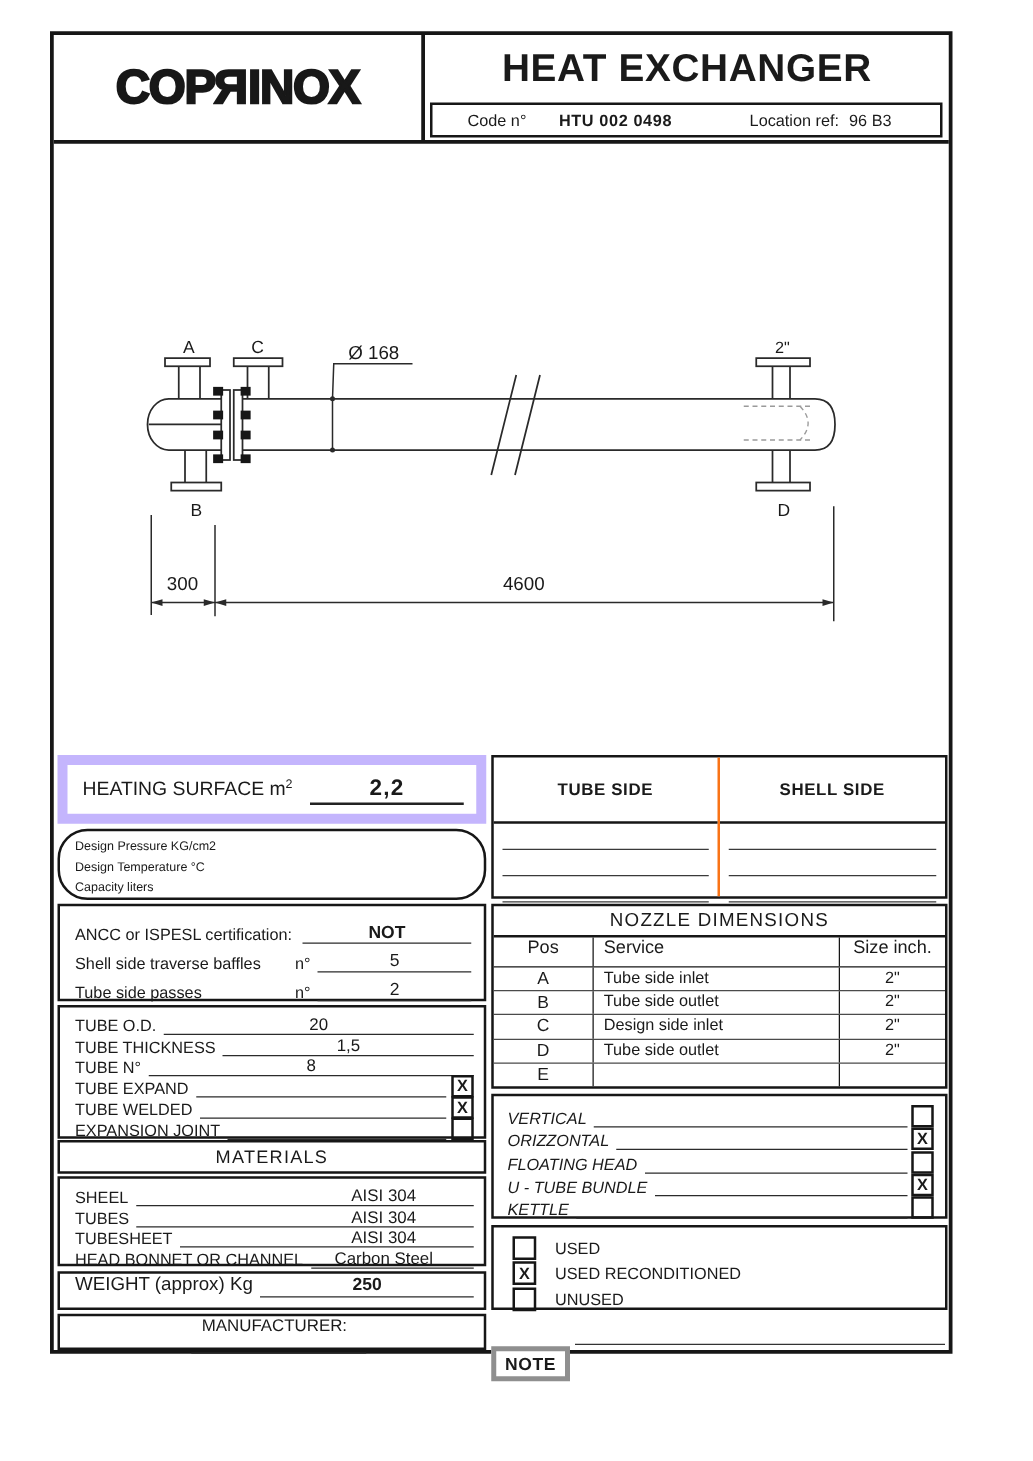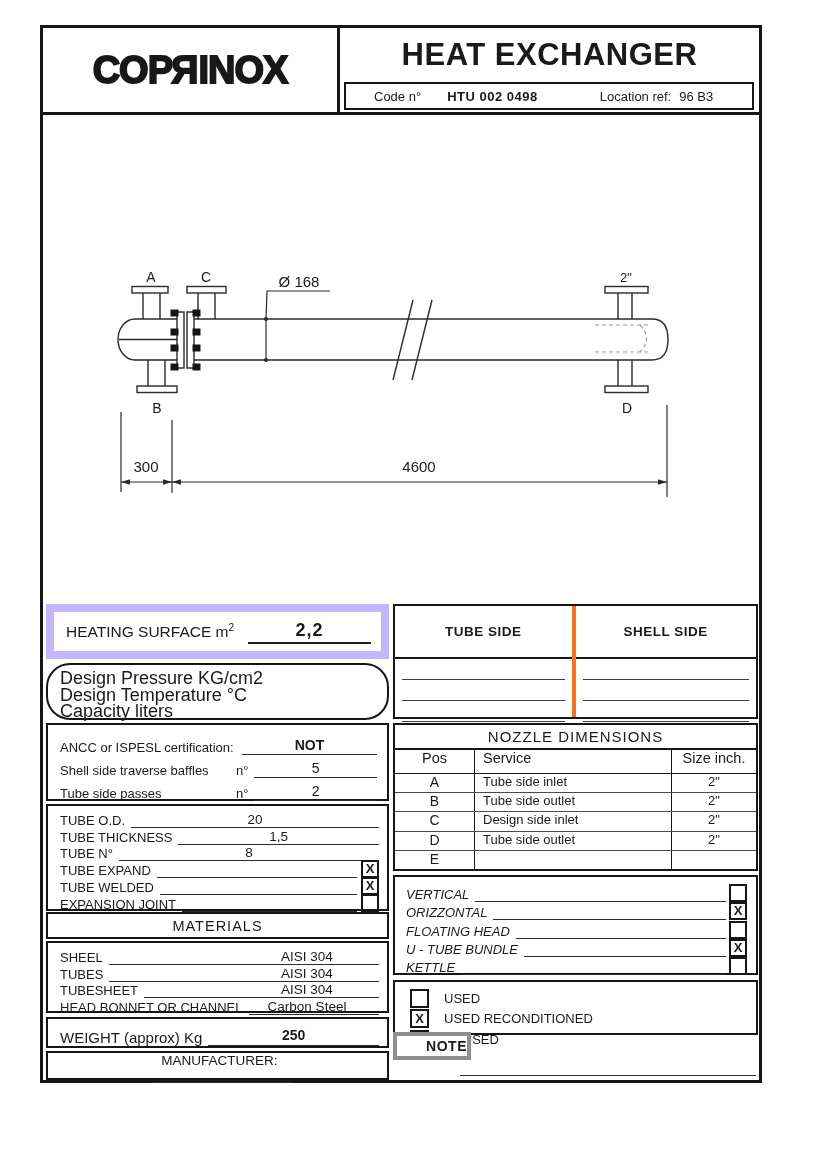--- a/index.html
+++ b/index.html
@@ -24,65 +24,65 @@
   .frow{display:flex;align-items:flex-end;}
   .fill{flex:1;border-bottom:1.5px solid #2b2b2b;text-align:center;margin-left:6px;min-width:0;}
   .cb{width:14px;height:14px;border:2px solid #161616;font-weight:bold;font-size:13px;line-height:14px;text-align:center;flex:none;}
   .b{font-weight:bold;}
   
   .lcol{left:3px;width:343px;}
   #heating{top:576px;height:55px;border:8px solid #c4b5fd;display:flex;align-items:center;padding:0 10px 0 12px;}
   #heating .lab{font-size:15.5px;white-space:nowrap;}
   #heating sup{font-size:10px;}
   #heating .fill{border-bottom:2px solid #222;font-size:18px;font-weight:bold;margin-left:14px;padding-bottom:1px;letter-spacing:1px;}
-  #design{top:635px;height:57px;padding:5px 0 0 12px;font-size:18px;line-height:16.5px;border-radius:24px;}
+  #design{top:635px;height:57px;padding:5px 0 0 12px;font-size:10px;line-height:16.5px;border-radius:24px;}
   #cert{top:695px;height:78px;padding:7px 10px 0 12px;font-size:13px;}
   #cert .frow{height:23px;}
   #cert .lbl{min-width:176px;white-space:nowrap;}
   #cert .fill{font-size:14px;padding-bottom:1px;}
   #tube{top:776px;height:107px;padding:5px 8px 0 12px;font-size:13px;}
   #tube .frow{height:16.8px;}
   #tube .lbl{white-space:nowrap;}
   #tube .fill{font-size:13.5px;}
   #tube .cb{margin-left:4px;}
   #mat-title{top:884px;height:27px;text-align:center;font-size:14.5px;line-height:24px;letter-spacing:1px;}
   #materials{top:913px;height:72px;padding:5px 8px 0 12px;font-size:13px;}
   #materials .frow{height:16.8px;}
   #materials .fill{position:relative;}
   #materials .vpos{position:absolute;right:8px;bottom:0;width:128px;text-align:center;font-size:13.5px;}
-  #weight{top:989px;height:31px;display:flex;align-items:flex-end;padding:0 8px 0 12px;font-size:15px;}
+  #weight{top:989px;height:31px;display:flex;align-items:flex-start;padding:0 8px 0 12px;font-size:15px;}
   #weight .fill{font-weight:bold;font-size:14px;padding-bottom:2px;}
   #manu{top:1023px;height:29px;display:flex;align-items:center;padding:0 8px 0 12px;font-size:13.5px;flex-direction:column;}
   #manu .fill{flex:none;width:140px;height:14px;}
   
   .rcol{left:350px;width:365px;}
   #sides{top:576px;height:115px;display:flex;}
   #sides .scol{width:50%;box-sizing:border-box;}
-  #sides .scol.first{border-right:4px solid #f97316;}
+  #sides .scol.first{border-right:2px solid #f97316;}
   #sides .shdr{height:51px;border-bottom:2px solid #161616;display:flex;align-items:center;justify-content:center;font-weight:bold;font-size:13.5px;letter-spacing:.5px;}
   #sides .uline{height:20px;border-bottom:1px solid #3a3a3a;margin:0 7px;}
   #nozzle{top:695px;height:148px;font-size:13px;}
   .nz-title{height:23px;border-bottom:2px solid #161616;text-align:center;font-size:15px;line-height:23px;letter-spacing:1px;}
   .nzrow{display:flex;border-bottom:1px solid #4a4a4a;}
   .nzrow.hd{height:23px;border-bottom:1.5px solid #161616;font-size:14.5px;}
   .nzrow.dr{height:18.2px;}
   .nzrow:last-child{border-bottom:none;}
   .c-pos{width:80px;border-right:1.5px solid #161616;text-align:center;box-sizing:border-box;}
   .c-srv{flex:1;padding-left:8px;border-right:1.5px solid #161616;box-sizing:border-box;}
   .c-size{width:84px;text-align:center;}
   .nzrow.dr .c-pos{font-size:14px;}
   #orient{top:847px;height:100px;padding:7px 9px 0 11px;font-size:13px;}
   #orient .frow{height:18.2px;}
   #orient .lbl{white-space:nowrap;font-style:italic;}
   #orient .cb{margin-left:3px;}
-  #cond{top:952px;height:55px;padding:6px 0 0 15px;font-size:13px;}
+  #cond{top:952px;height:68px;padding:6px 0 0 15px;font-size:13px;}
   #cond .frow{align-items:center;height:20.5px;}
   #cond .cb{width:15px;height:15px;line-height:15px;}
   #cond .lbl{margin-left:15px;}
-  #noteb{top:1004px;height:28px;width:78px;border:4px solid #8f8f8f;text-align:right;font-weight:bold;font-size:14px;line-height:20px;letter-spacing:.5px;}
+  #noteb{top:1049px;height:28px;width:63px;border:4px solid #8f8f8f;text-align:center;font-weight:bold;font-size:14px;line-height:20px;letter-spacing:.5px;}
   #noteline{position:absolute;left:417px;top:1047px;width:296px;border-bottom:1.5px solid #333;}
   svg text{fill:#1a1a1a;font-family:"Liberation Sans",sans-serif;}
 </style>
 </head>
 <body>
 
 <div class="page">
 
   <div class="hdr">
     <div class="hdr-left">

